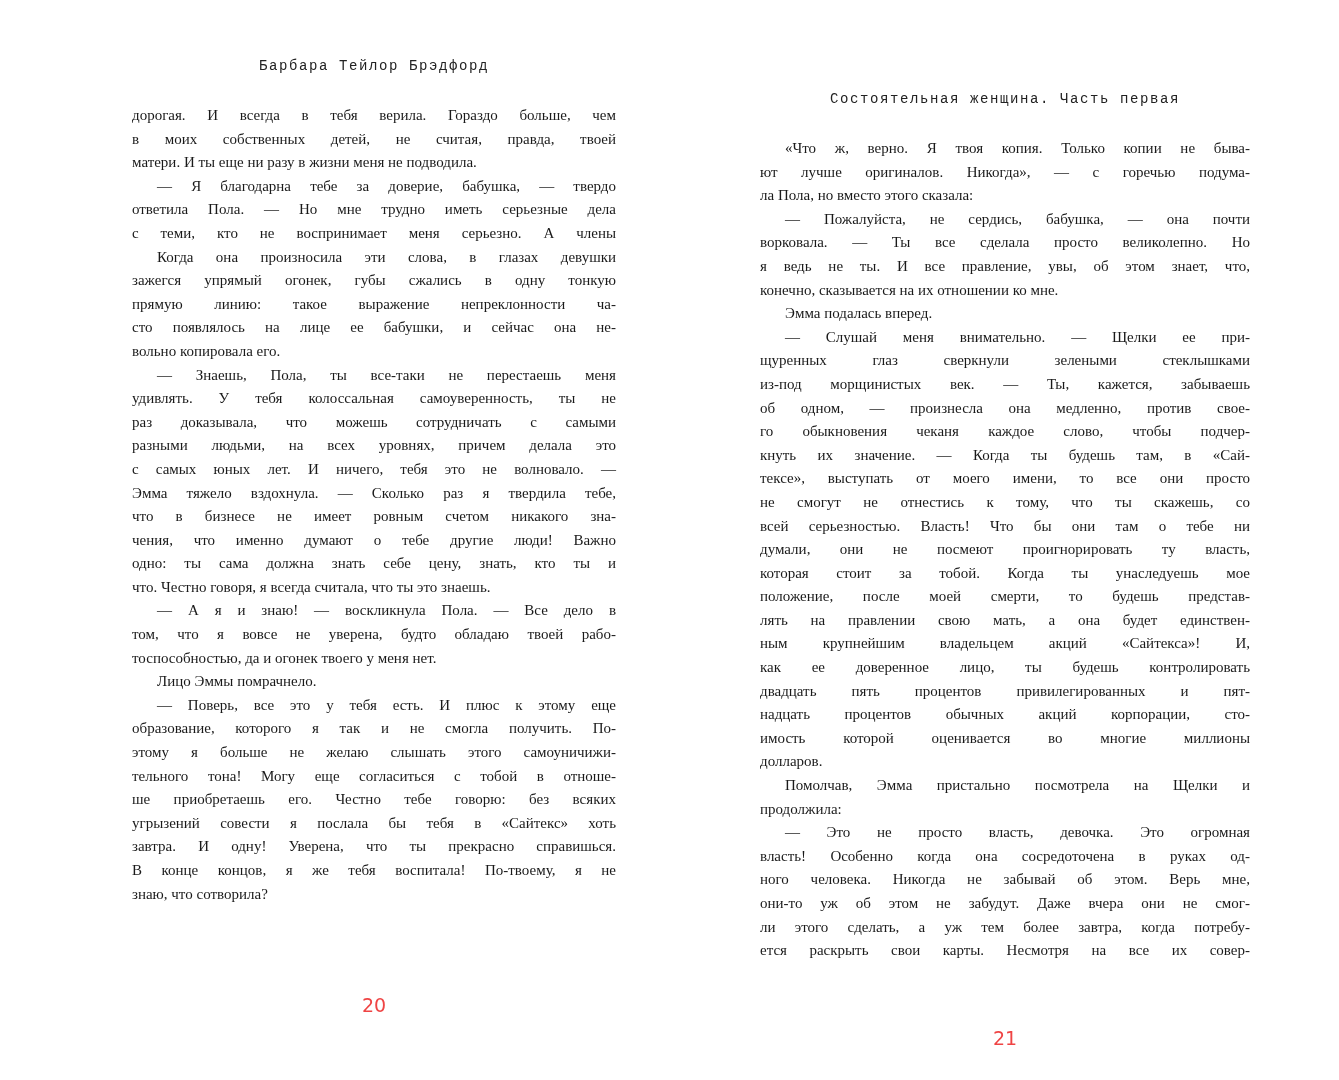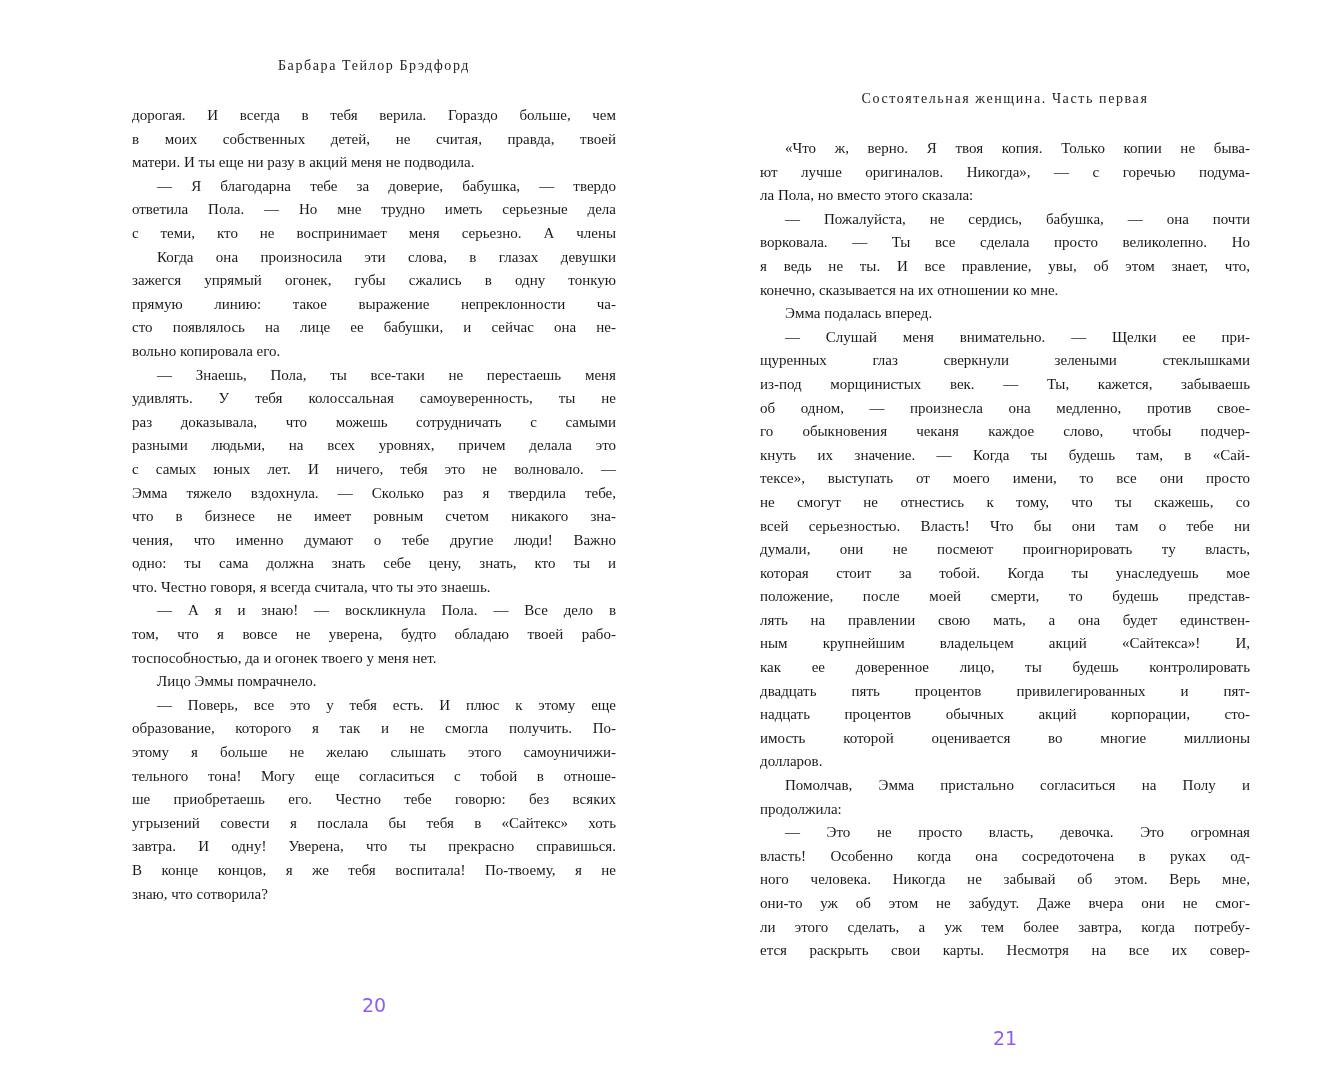--- a/index.html
+++ b/index.html
@@ -5,45 +5,45 @@
     html, body { margin: 0; padding: 0; }
     body {
       width: 1339px; height: 1080px; background: #ffffff; position: relative; overflow: hidden;
       color: #1a1a1a;
     }
     .page { position: absolute; top: 0; height: 1080px; }
     .page.left { left: 132px; width: 484px; }
     .page.right { left: 760px; width: 490px; margin-top: 33px; }
     .running-head {
       position: absolute; top: 58px; left: 0; right: 0; text-align: center;
-      font-family: Liberation Serif, serif; font-size: 14px; letter-spacing: 1.6px; color: #222;
+      font-family: Liberation Mono, monospace; font-size: 14px; letter-spacing: 1.6px; color: #222;
     }
     .body-text {
       position: absolute; top: 104px; left: 0; right: 0;
       font-family: "Liberation Serif", serif; font-size: 15px; line-height: 23.6px;
       text-align: justify; hyphens: manual;
     }
     .page.right .body-text { top: 104px; }
     .line { display: block; text-align: justify; text-align-last: justify; white-space: nowrap; height: 23.6px; }
     .line.last { text-align-last: left; }
     .line.indent { padding-left: 25px; }
     .page-number {
       position: absolute; top: 994px; left: 0; right: 0; text-align: center;
-      font-family: "DejaVu Sans", sans-serif; font-size: 19px; color: #8b5cf6;
+      font-family: "DejaVu Sans", sans-serif; font-size: 19px; color: #ef4444;
     }
   </style>
 </head>
 <body>
 
 <div class="page left">
   <div class="running-head">Барбара Тейлор Брэдфорд</div>
   <div class="body-text">
       <span class="line">дорогая. И всегда в тебя верила. Гораздо больше, чем</span>
       <span class="line">в моих собственных детей, не считая, правда, твоей</span>
-      <span class="line last">матери. И ты еще ни разу в акций меня не подводила.</span>
+      <span class="line last">матери. И ты еще ни разу в жизни меня не подводила.</span>
       <span class="line indent">— Я благодарна тебе за доверие, бабушка, — твердо</span>
       <span class="line">ответила Пола. — Но мне трудно иметь серьезные дела</span>
       <span class="line">с теми, кто не воспринимает меня серьезно. А члены</span>
       <span class="line indent">Когда она произносила эти слова, в глазах девушки</span>
       <span class="line">зажегся упрямый огонек, губы сжались в одну тонкую</span>
       <span class="line">прямую линию: такое выражение непреклонности ча-</span>
       <span class="line">сто появлялось на лице ее бабушки, и сейчас она не-</span>
       <span class="line last">вольно копировала его.</span>
       <span class="line indent">— Знаешь, Пола, ты все-таки не перестаешь меня</span>
       <span class="line">удивлять. У тебя колоссальная самоуверенность, ты не</span>
@@ -95,21 +95,21 @@
       <span class="line">думали, они не посмеют проигнорировать ту власть,</span>
       <span class="line">которая стоит за тобой. Когда ты унаследуешь мое</span>
       <span class="line">положение, после моей смерти, то будешь представ-</span>
       <span class="line">лять на правлении свою мать, а она будет единствен-</span>
       <span class="line">ным крупнейшим владельцем акций «Сайтекса»! И,</span>
       <span class="line">как ее доверенное лицо, ты будешь контролировать</span>
       <span class="line">двадцать пять процентов привилегированных и пят-</span>
       <span class="line">надцать процентов обычных акций корпорации, сто-</span>
       <span class="line">имость которой оценивается во многие миллионы</span>
       <span class="line last">долларов.</span>
-      <span class="line indent">Помолчав, Эмма пристально согласиться на Полу и</span>
+      <span class="line indent">Помолчав, Эмма пристально посмотрела на Щелки и</span>
       <span class="line last">продолжила:</span>
       <span class="line indent">— Это не просто власть, девочка. Это огромная</span>
       <span class="line">власть! Особенно когда она сосредоточена в руках од-</span>
       <span class="line">ного человека. Никогда не забывай об этом. Верь мне,</span>
       <span class="line">они-то уж об этом не забудут. Даже вчера они не смог-</span>
       <span class="line">ли этого сделать, а уж тем более завтра, когда потребу-</span>
       <span class="line">ется раскрыть свои карты. Несмотря на все их совер-</span>
     </div>
   <div class="page-number">21</div>
 </div>

